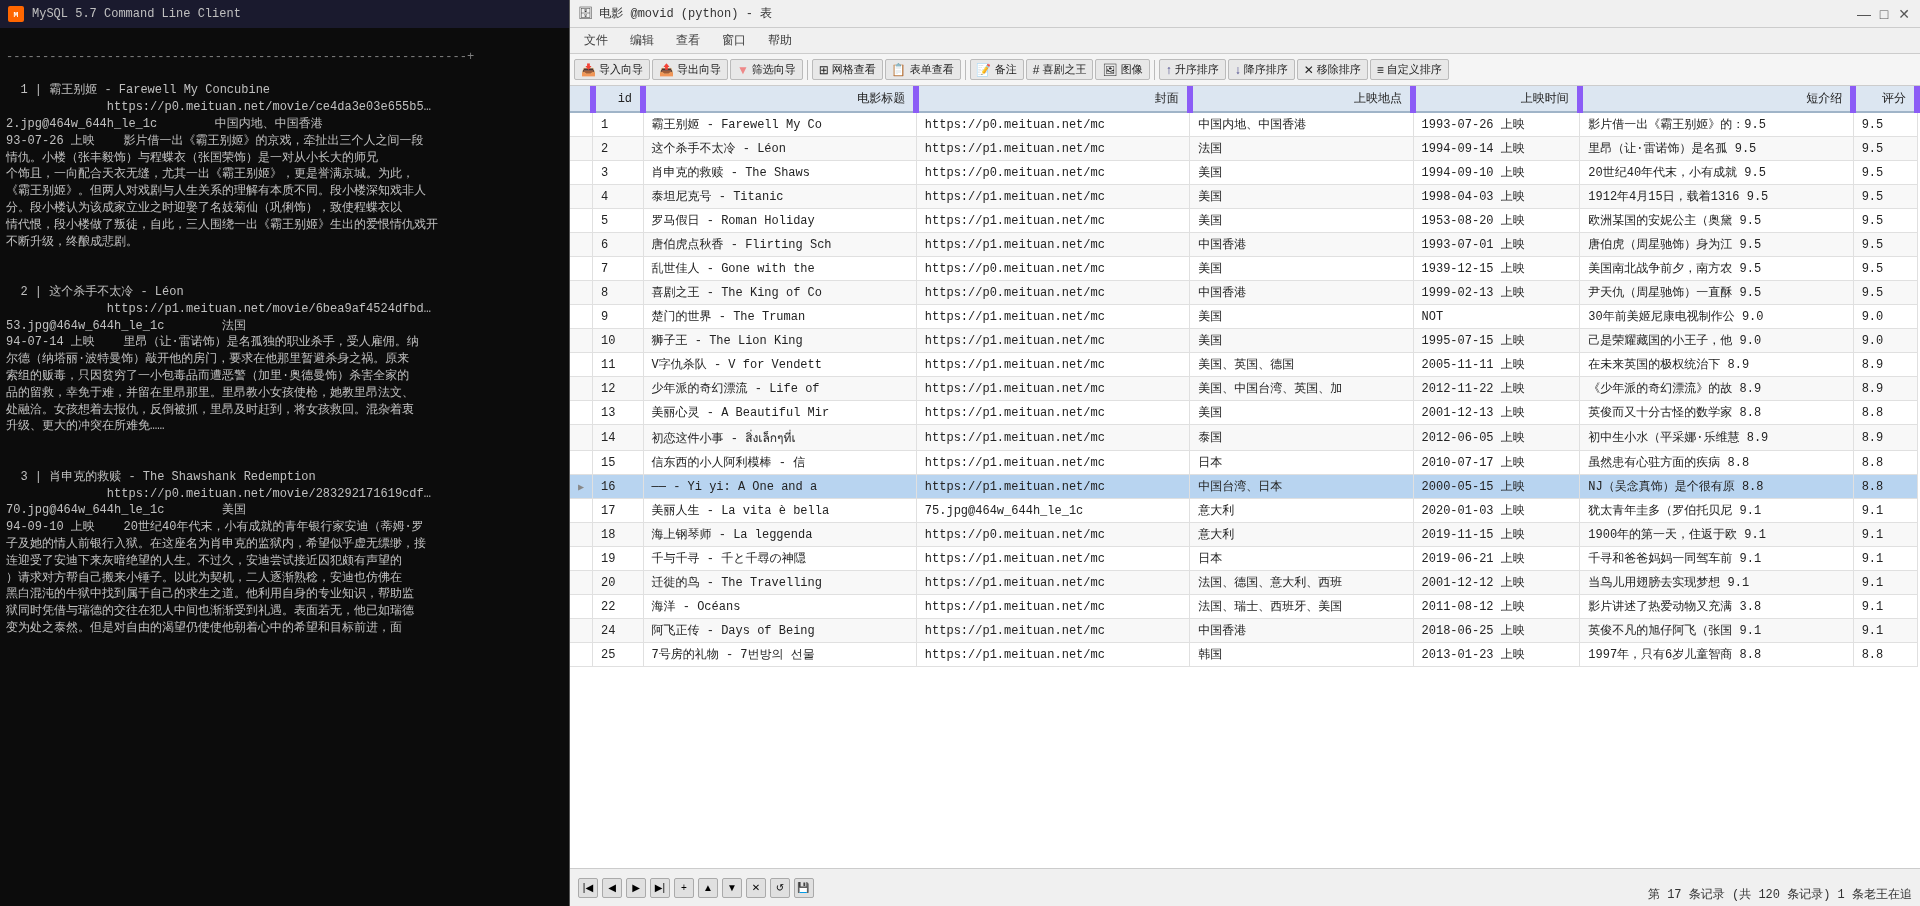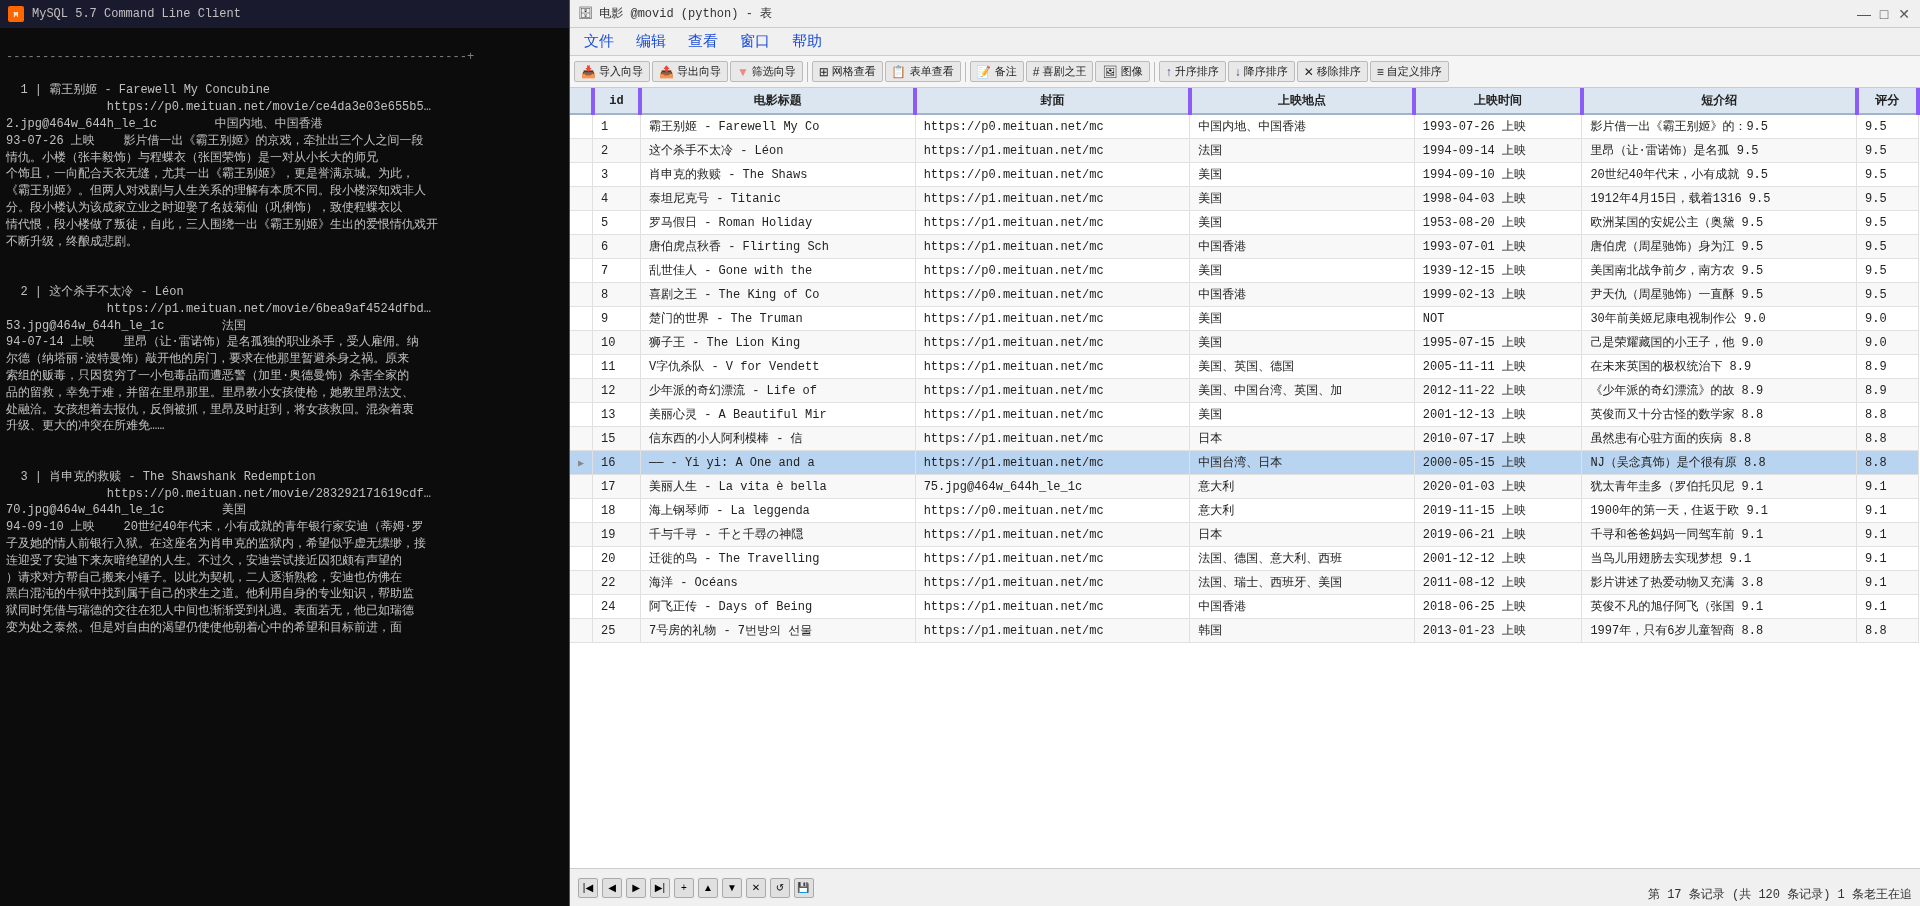--- a/index.html
+++ b/index.html
@@ -86,22 +86,22 @@
     }
     #wb-menubar {
       background: #f0f0f0;
       border-bottom: 1px solid #ccc;
       padding: 2px 4px;
       display: flex;
       gap: 2px;
     }
     .menu-item {
       padding: 2px 10px;
-      font-size: 15px;
-      color: #1d4ed8;
+      font-size: 12px;
+      color: #404040;
       cursor: pointer;
     }
     #wb-toolbar {
       background: #f5f5f5;
       border-bottom: 1px solid #ccc;
       padding: 3px 4px;
       display: flex;
       align-items: center;
       gap: 2px;
       flex-wrap: wrap;
@@ -132,24 +132,24 @@
       border-collapse: collapse;
       width: 100%;
       font-size: 12px;
     }
     thead tr {
       background: #dce6f1;
       border-bottom: 2px solid #a0b4c8;
     }
     thead th {
       padding: 4px 8px;
-      text-align: center;
-      font-weight: bold;
+      text-align: right;
+      font-weight: normal;
       color: #222;
-      border-right: 4px solid #8b5cf6;
+      border-right: 6px solid #8b5cf6;
       white-space: nowrap;
       font-size: 12px;
     }
     tbody tr {
       border-bottom: 1px solid #e0e0e0;
     }
     tbody tr:nth-child(even) { background: #f8f8f8; }
     tbody tr.selected { background: #b8d4f0; }
     tbody td {
       padding: 3px 8px;
@@ -464,20 +464,30 @@
       <td>13</td>
       <td>美丽心灵 - A Beautiful Mir</td>
       <td>https://p1.meituan.net/mc</td>
       <td>美国</td>
       <td>2001-12-13 上映</td>
       <td>英俊而又十分古怪的数学家 8.8</td>
       <td>8.8</td>
     </tr>
           <tr>
       <td style="width:16px;color:#888;font-size:10px;"></td>
+      <td>14</td>
+      <td>初恋这件小事 - สิ่งเล็กๆที่เ</td>
+      <td>https://p1.meituan.net/mc</td>
+      <td>泰国</td>
+      <td>2012-06-05 上映</td>
+      <td>初中生小水（平采娜·乐维慧 8.9</td>
+      <td>8.9</td>
+    </tr>
+          <tr>
+      <td style="width:16px;color:#888;font-size:10px;"></td>
       <td>15</td>
       <td>信东西的小人阿利模棒 - 信</td>
       <td>https://p1.meituan.net/mc</td>
       <td>日本</td>
       <td>2010-07-17 上映</td>
       <td>虽然患有心驻方面的疾病 8.8</td>
       <td>8.8</td>
     </tr>
           <tr class="selected">
       <td style="width:16px;color:#888;font-size:10px;">▶</td>

